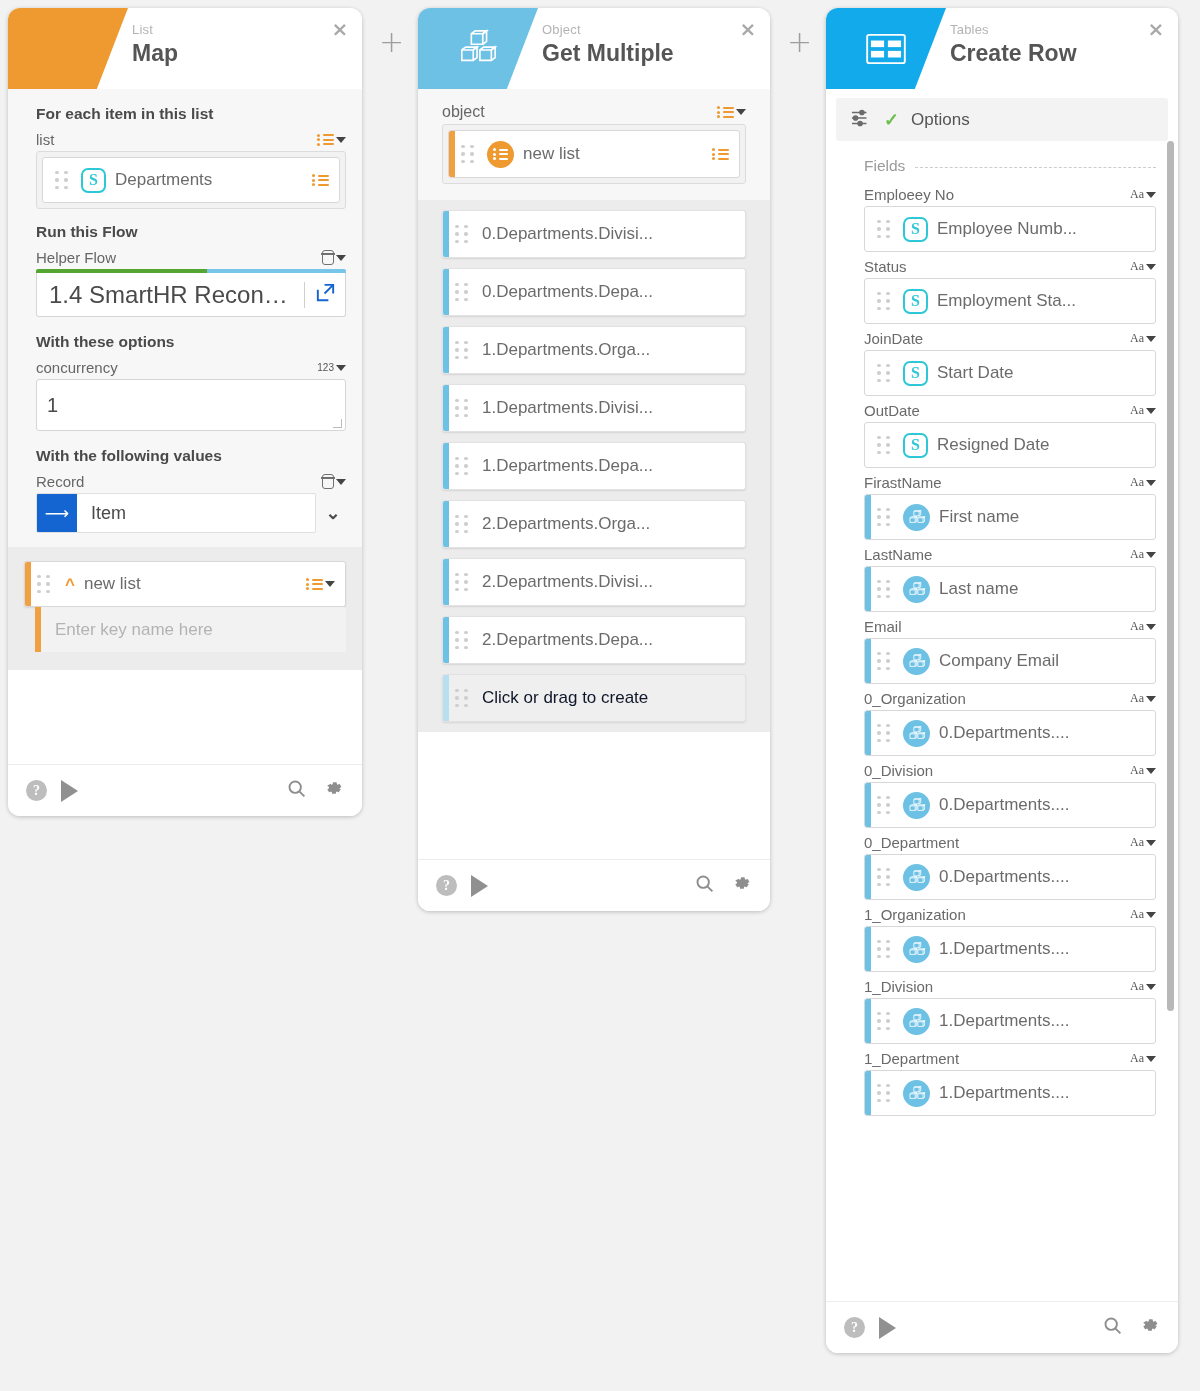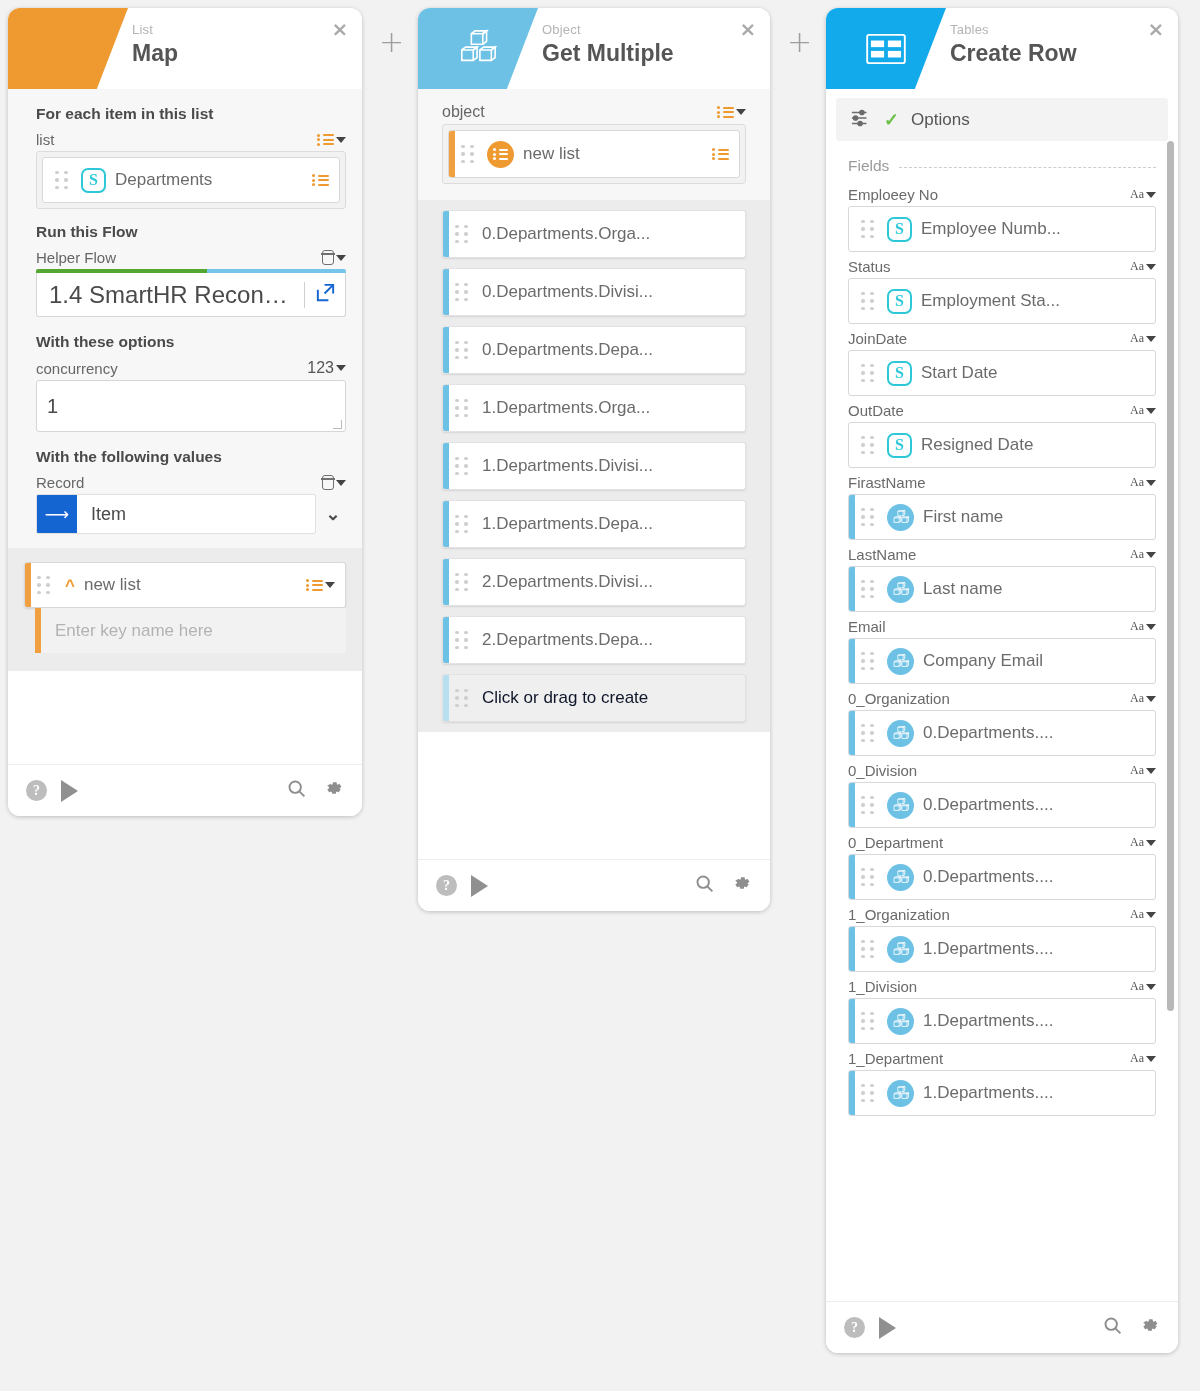--- a/index.html
+++ b/index.html
@@ -84,21 +84,21 @@
 
   
   .tiny-ico { display: flex; align-items: center; gap: 2px; cursor: pointer; }
   .caret { width: 0;height: 0;border-left: 5px solid transparent;border-right: 5px solid transparent;border-top: 6px solid #444; }
   .listglyph { display: inline-block; width: 17px; }
   .listglyph i { display: block; height: 2px; background: #ee9a31; margin: 2.5px 0 2.5px 6px; border-radius: 1px; position: relative; }
   .listglyph i:before { content:""; position:absolute; left:-6px; top:-0.5px; width:3px; height:3px; background:#ee9a31; border-radius:50%; }
   .db-ico { width: 12px; height: 15px; border: 1.6px solid #707070; border-radius: 3px; position: relative; }
   .db-ico:before { content:""; position:absolute; left:-1.6px; right:-1.6px; top:2px; height:1.6px; background:#707070; }
   .aa { font-size: 12px; color: #555; font-family: "Liberation Serif", serif; }
-  .n123 { font-size: 16px; color: #555; }
+  .n123 { font-size: 10px; color: #555; }
 
   
   .well {
     border: 1px solid #dcdcdc; border-radius: 3px;
     background: #f2f2f2; padding: 5px;
   }
   .chip {
     display: flex; align-items: center;
     background: #fff; border: 1px solid #d8d8d8; border-radius: 3px;
     height: 46px; padding: 0 10px 0 0;
@@ -236,21 +236,21 @@
   .optrow {
     margin: 9px 10px 0 10px; background: #f3f3f3; border-radius: 3px;
     height: 43px; display: flex; align-items: center; padding: 0 14px; gap: 12px;
   }
   .optrow .label { font-size: 17px; color: #555; }
   .check { color: #6cc04a; font-size: 18px; font-weight: bold; }
   .field-block { padding: 3px 22px 0 22px; }
   .field-block .fieldrow { margin: 6px 0 3px 0; }
   .field-block .fieldlabel { font-size: 15px; color: #6a6a6a; }
   .field-block .chip { height: 46px; }
-  .scroller { position: relative; height: 100%; overflow: hidden; }
+  .scroller { position: relative; height: 100%; overflow: hidden; padding-left: 16px; }
   .scrollbar {
     position: absolute; right: 4px; top: 0px; width: 7px; height: 870px;
     background: #b8b8b8; border-radius: 4px;
   }
 
   
   .plus {
     position: absolute; color: #9e9e9e; font-size: 30px; line-height: 1;
     font-weight: 300; cursor: pointer; font-family: "DejaVu Sans", sans-serif;
   }
@@ -493,76 +493,76 @@
       <div class="chipstack" id="gm-items">
           <div class="chip lead-blue">
             <span class="grip">
               <span></span>
               <span></span>
               <span></span>
               <span></span>
               <span></span>
               <span></span>
             </span>
-            <span class="chip-txt">0.Departments.Orga...</span>
+            <span class="chip-txt">0.Departments.Divisi...</span>
           </div>
           <div class="chip lead-blue">
             <span class="grip">
               <span></span>
               <span></span>
               <span></span>
               <span></span>
               <span></span>
               <span></span>
             </span>
-            <span class="chip-txt">0.Departments.Divisi...</span>
+            <span class="chip-txt">0.Departments.Depa...</span>
           </div>
           <div class="chip lead-blue">
             <span class="grip">
               <span></span>
               <span></span>
               <span></span>
               <span></span>
               <span></span>
               <span></span>
             </span>
-            <span class="chip-txt">0.Departments.Depa...</span>
+            <span class="chip-txt">1.Departments.Orga...</span>
           </div>
           <div class="chip lead-blue">
             <span class="grip">
               <span></span>
               <span></span>
               <span></span>
               <span></span>
               <span></span>
               <span></span>
             </span>
-            <span class="chip-txt">1.Departments.Orga...</span>
+            <span class="chip-txt">1.Departments.Divisi...</span>
           </div>
           <div class="chip lead-blue">
             <span class="grip">
               <span></span>
               <span></span>
               <span></span>
               <span></span>
               <span></span>
               <span></span>
             </span>
-            <span class="chip-txt">1.Departments.Divisi...</span>
+            <span class="chip-txt">1.Departments.Depa...</span>
           </div>
           <div class="chip lead-blue">
             <span class="grip">
               <span></span>
               <span></span>
               <span></span>
               <span></span>
               <span></span>
               <span></span>
             </span>
-            <span class="chip-txt">1.Departments.Depa...</span>
+            <span class="chip-txt">2.Departments.Orga...</span>
           </div>
           <div class="chip lead-blue">
             <span class="grip">
               <span></span>
               <span></span>
               <span></span>
               <span></span>
               <span></span>
               <span></span>
             </span>

